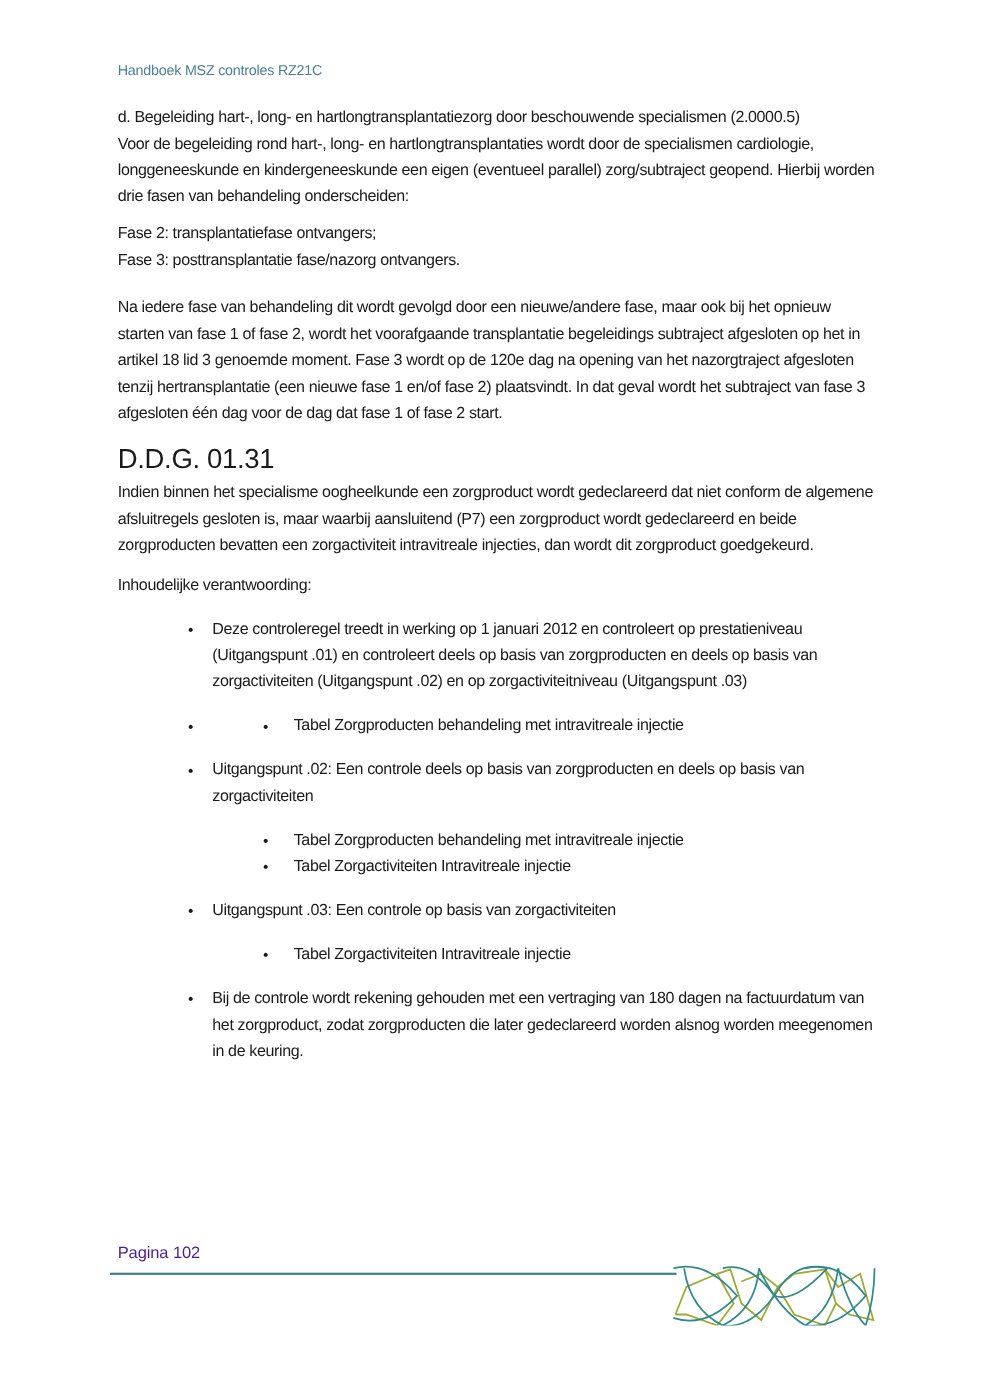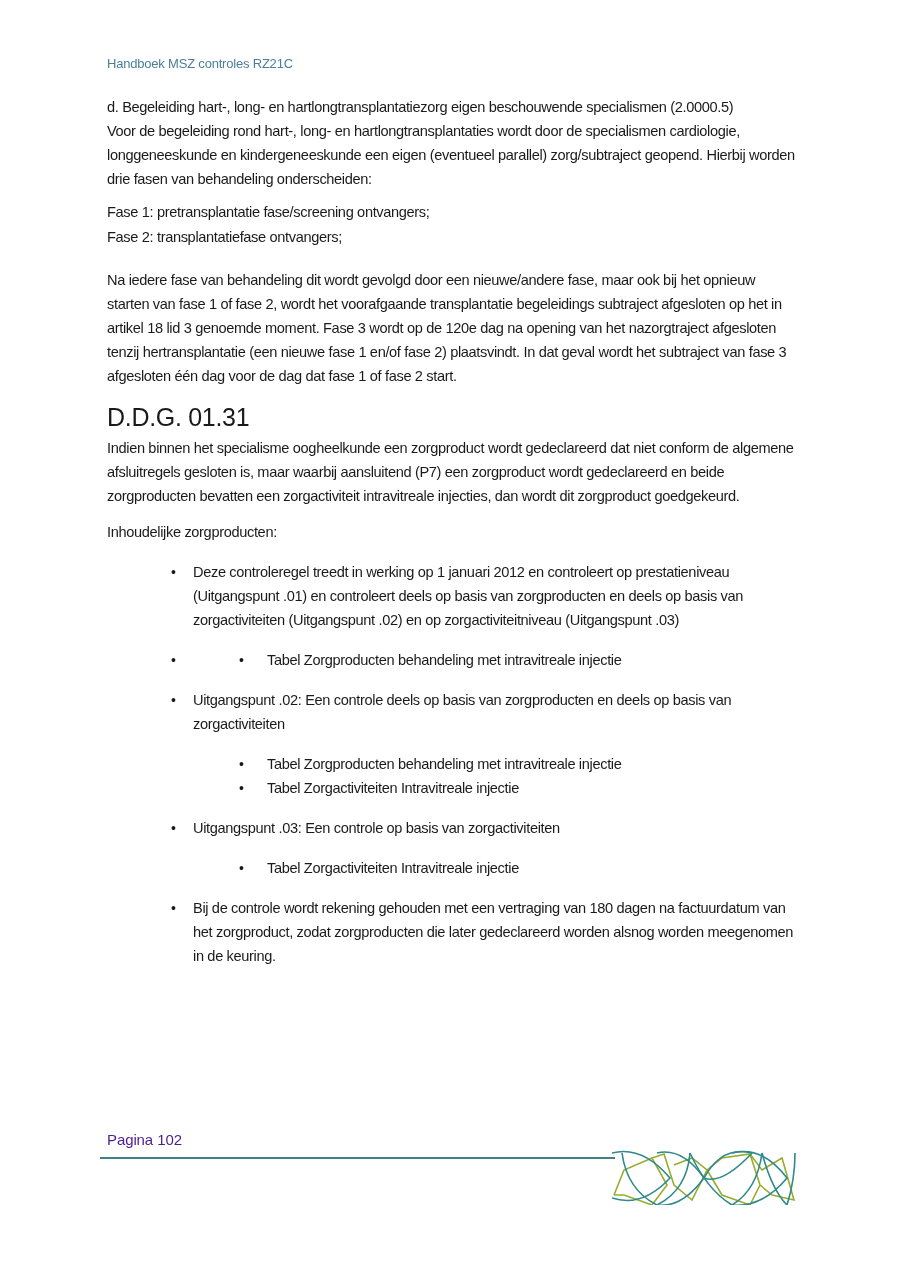--- a/index.html
+++ b/index.html
@@ -44,36 +44,36 @@
   .footer-logo { position: absolute; left: 612px; top: 1150px; width: 185px; height: 55px; }
 </style>
 </head>
 <body>
 
 <div class="page">
   <div class="running-header">Handboek MSZ controles RZ21C</div>
 
   <div class="body">
     <p class="p1">
-      <span>d. Begeleiding hart-, long- en hartlongtransplantatiezorg eigen beschouwende specialismen (2.0000.5)</span><br>
+      <span>d. Begeleiding hart-, long- en hartlongtransplantatiezorg door beschouwende specialismen (2.0000.5)</span><br>
       <span>Voor de begeleiding rond hart-, long- en hartlongtransplantaties wordt door de specialismen cardiologie, longgeneeskunde en kindergeneeskunde een eigen (eventueel parallel) zorg/subtraject geopend. Hierbij worden drie fasen van behandeling onderscheiden:</span>
     </p>
 
     <div class="phases">
-      <p>Fase 1: pretransplantatie fase/screening ontvangers;</p>
       <p>Fase 2: transplantatiefase ontvangers;</p>
+      <p>Fase 3: posttransplantatie fase/nazorg ontvangers.</p>
     </div>
 
     <p class="p2">Na iedere fase van behandeling dit wordt gevolgd door een nieuwe/andere fase, maar ook bij het opnieuw starten van fase 1 of fase 2, wordt het voorafgaande transplantatie begeleidings subtraject afgesloten op het in artikel 18 lid 3 genoemde moment. Fase 3 wordt op de 120e dag na opening van het nazorgtraject afgesloten tenzij hertransplantatie (een nieuwe fase 1 en/of fase 2) plaatsvindt. In dat geval wordt het subtraject van fase 3 afgesloten één dag voor de dag dat fase 1 of fase 2 start.</p>
 
     <h2 class="heading">D.D.G. 01.31</h2>
 
     <p class="p3">Indien binnen het specialisme oogheelkunde een zorgproduct wordt gedeclareerd dat niet conform de algemene afsluitregels gesloten is, maar waarbij aansluitend (P7) een zorgproduct wordt gedeclareerd en beide zorgproducten bevatten een zorgactiviteit intravitreale injecties, dan wordt dit zorgproduct goedgekeurd.</p>
 
-    <p class="p4">Inhoudelijke zorgproducten:</p>
+    <p class="p4">Inhoudelijke verantwoording:</p>
 
     <ul class="lvl1">
       <li>
         <span class="bullet">•</span>
         <span>Deze controleregel treedt in werking op 1 januari 2012 en controleert op prestatieniveau (Uitgangspunt .01)  en controleert deels op basis van zorgproducten en deels op basis van zorgactiviteiten (Uitgangspunt .02) en op zorgactiviteitniveau (Uitgangspunt .03)</span>
       </li>
       <li>
         <span class="bullet">•</span>
         <ul class="lvl2">
           <li>

